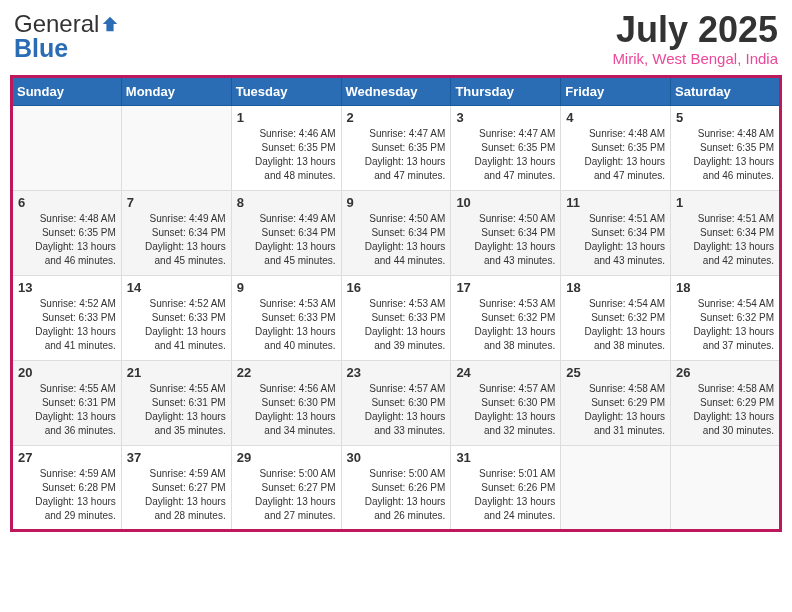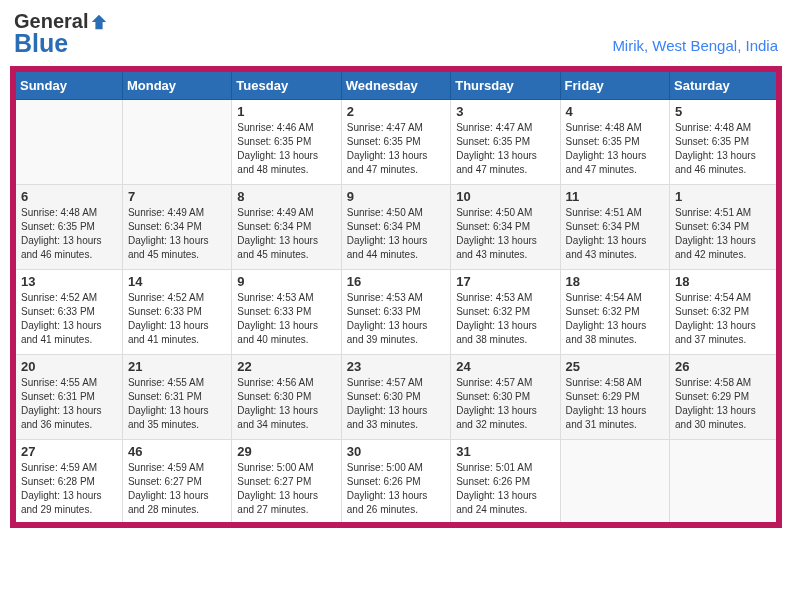--- a/index.html
+++ b/index.html
@@ -18,48 +18,47 @@
       padding: 0 4px;
     }
     .logo {
       display: flex;
       flex-direction: column;
       align-items: flex-start;
     }
     .logo-text {
       display: flex;
       align-items: center;
-      font-size: 20px;
-      font-weight: bold;
+      font-size: 24px;
+      font-weight: normal;
       color: #333;
     }
     .logo-general { color: #333; }
     .logo-icon {
       width: 18px;
       height: 18px;
       margin-left: 2px;
     }
     .title-block {
       text-align: right;
     }
     .month-title {
       font-size: 36px;
       font-weight: bold;
       color: #333;
       line-height: 1.1;
     }
     .location {
       font-size: 15px;
-      color: #3b82f6;
-      margin-top: 27px;
+      color: #ec4899;
     }
     .calendar {
       width: 100%;
       border-collapse: collapse;
-      border: 6px solid #be185d;
+      border: 3px solid #be185d;
     }
     .calendar th {
       background: #2a6db5;
       color: #fff;
       font-size: 13px;
       font-weight: bold;
       padding: 6px 4px;
       text-align: left;
       border: 1px solid #1a5a9a;
     }
@@ -82,39 +81,41 @@
     .day-num {
       font-size: 13px;
       font-weight: bold;
       display: block;
       margin-bottom: 2px;
     }
     .day-info {
       font-size: 10px;
       color: #333;
       line-height: 1.4;
+      text-align: right;
     }
     .empty-cell {
       background: #f9f9f9 !important;
     }
   </style>
 </head>
 <body>
 
 <div class="header">
   <div class="logo">
     <div class="logo-text">
       <span class="logo-general">General</span>
       <svg class="logo-icon" viewBox="0 0 20 20">
         <path d="M10 2 L18 10 L14 10 L14 18 L6 18 L6 10 L2 10 Z" fill="#2a6db5"></path>
       </svg>
     </div>
     <div style="font-size:25px; font-weight:bold; color:#2a6db5; margin-top:-4px;text-align:center;">Blue</div>
   </div>
   <div class="title-block">
+    <div class="month-title">July 2025</div>
     <div class="location">Mirik, West Bengal, India</div>
   </div>
 </div>
 
 <table class="calendar">
   <thead>
     <tr>
     <th>Sunday</th>
         <th>Monday</th>
         <th>Tuesday</th>
@@ -238,21 +239,21 @@
           <span class="day-num">26</span>
           <div class="day-info">Sunrise: 4:58 AM<br>Sunset: 6:29 PM<br>Daylight: 13 hours and 30 minutes.</div>
         </td>
       </tr>
       <tr>
         <td>
           <span class="day-num">27</span>
           <div class="day-info">Sunrise: 4:59 AM<br>Sunset: 6:28 PM<br>Daylight: 13 hours and 29 minutes.</div>
         </td>
         <td>
-          <span class="day-num">46</span>
+          <span class="day-num">37</span>
           <div class="day-info">Sunrise: 4:59 AM<br>Sunset: 6:27 PM<br>Daylight: 13 hours and 28 minutes.</div>
         </td>
         <td>
           <span class="day-num">29</span>
           <div class="day-info">Sunrise: 5:00 AM<br>Sunset: 6:27 PM<br>Daylight: 13 hours and 27 minutes.</div>
         </td>
         <td>
           <span class="day-num">30</span>
           <div class="day-info">Sunrise: 5:00 AM<br>Sunset: 6:26 PM<br>Daylight: 13 hours and 26 minutes.</div>
         </td>

